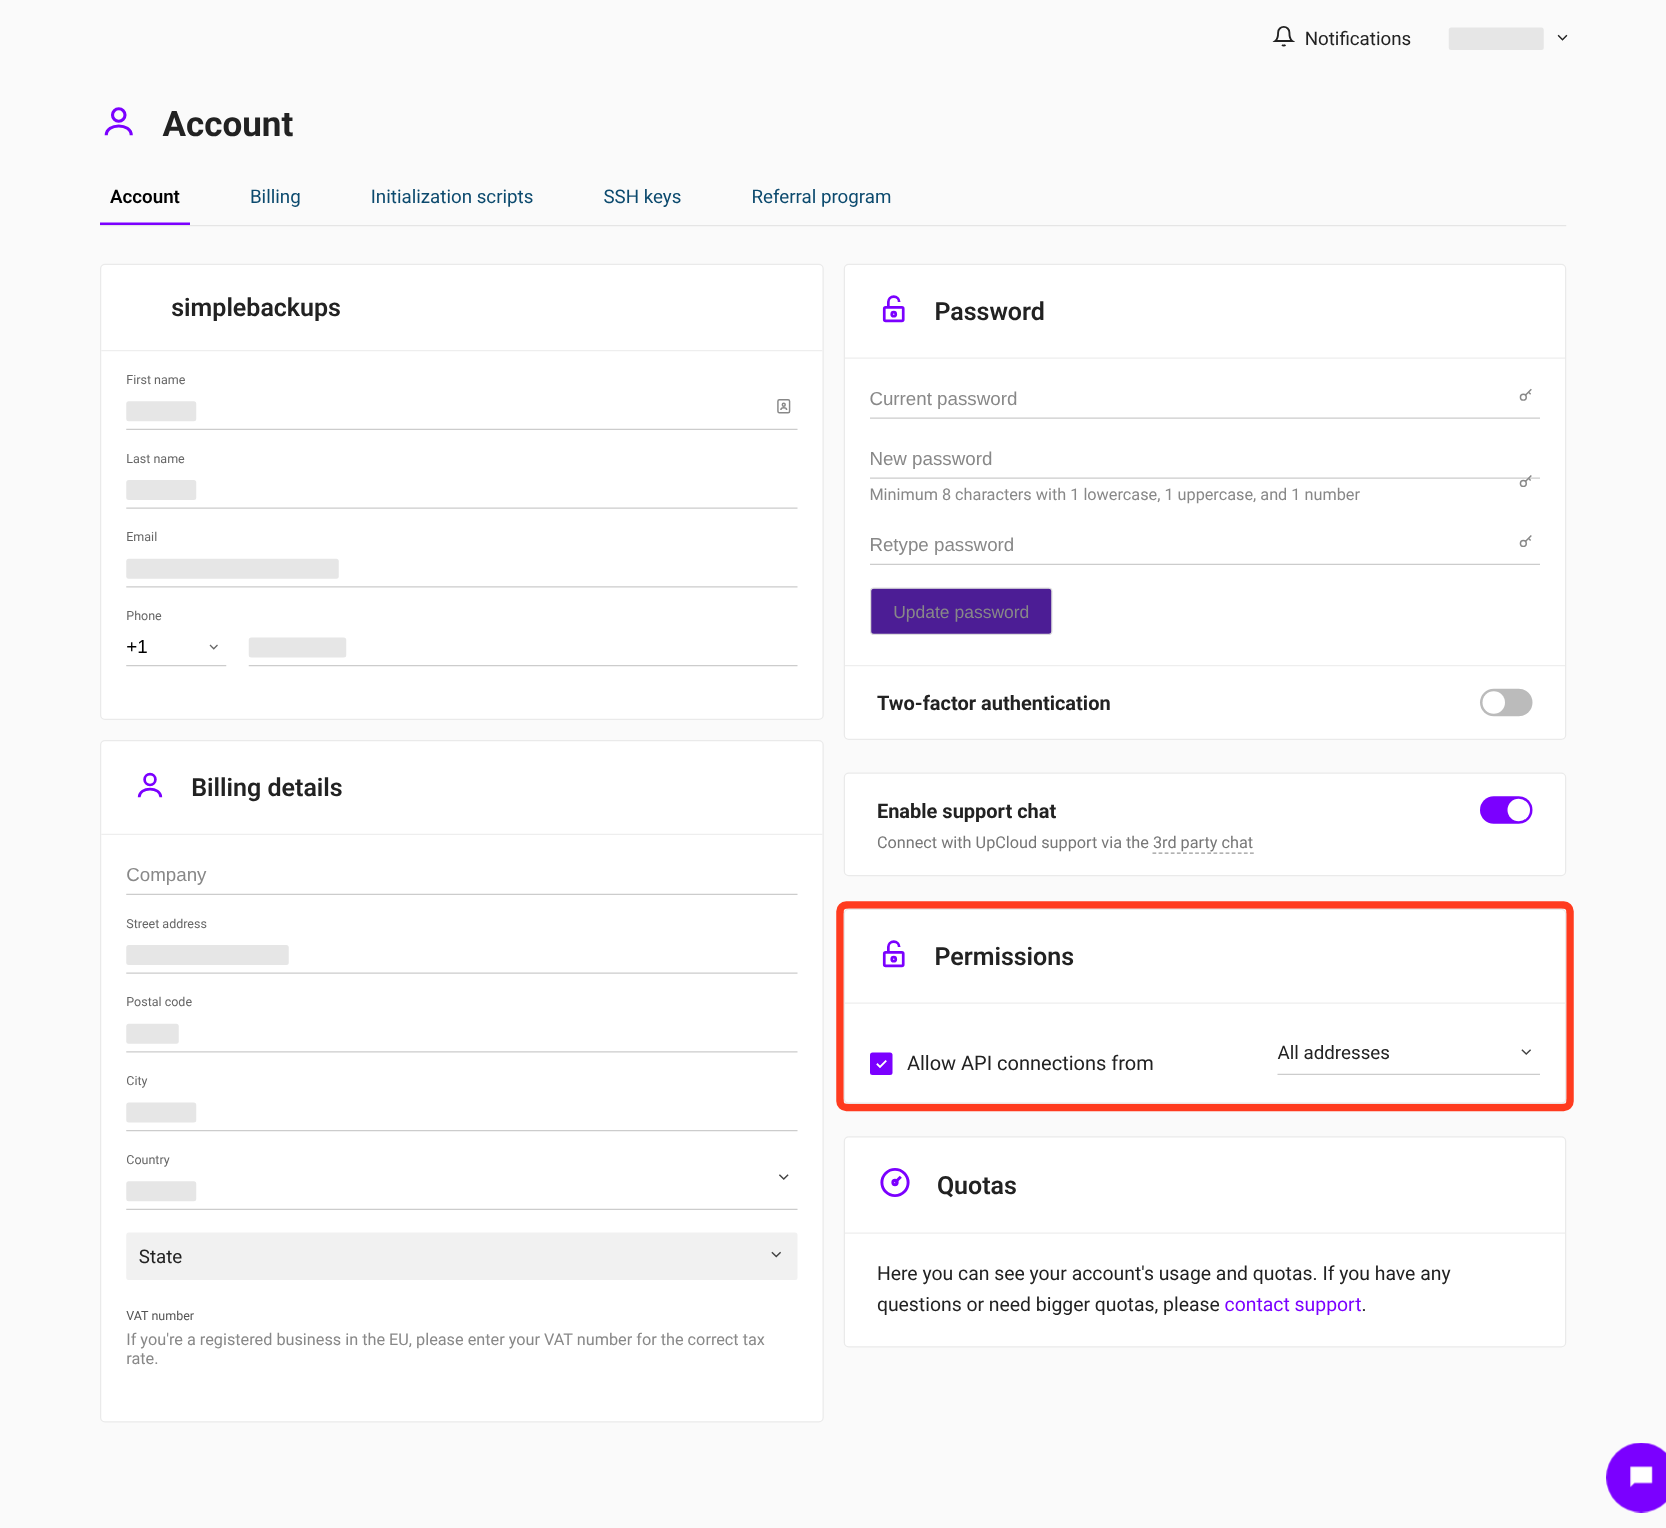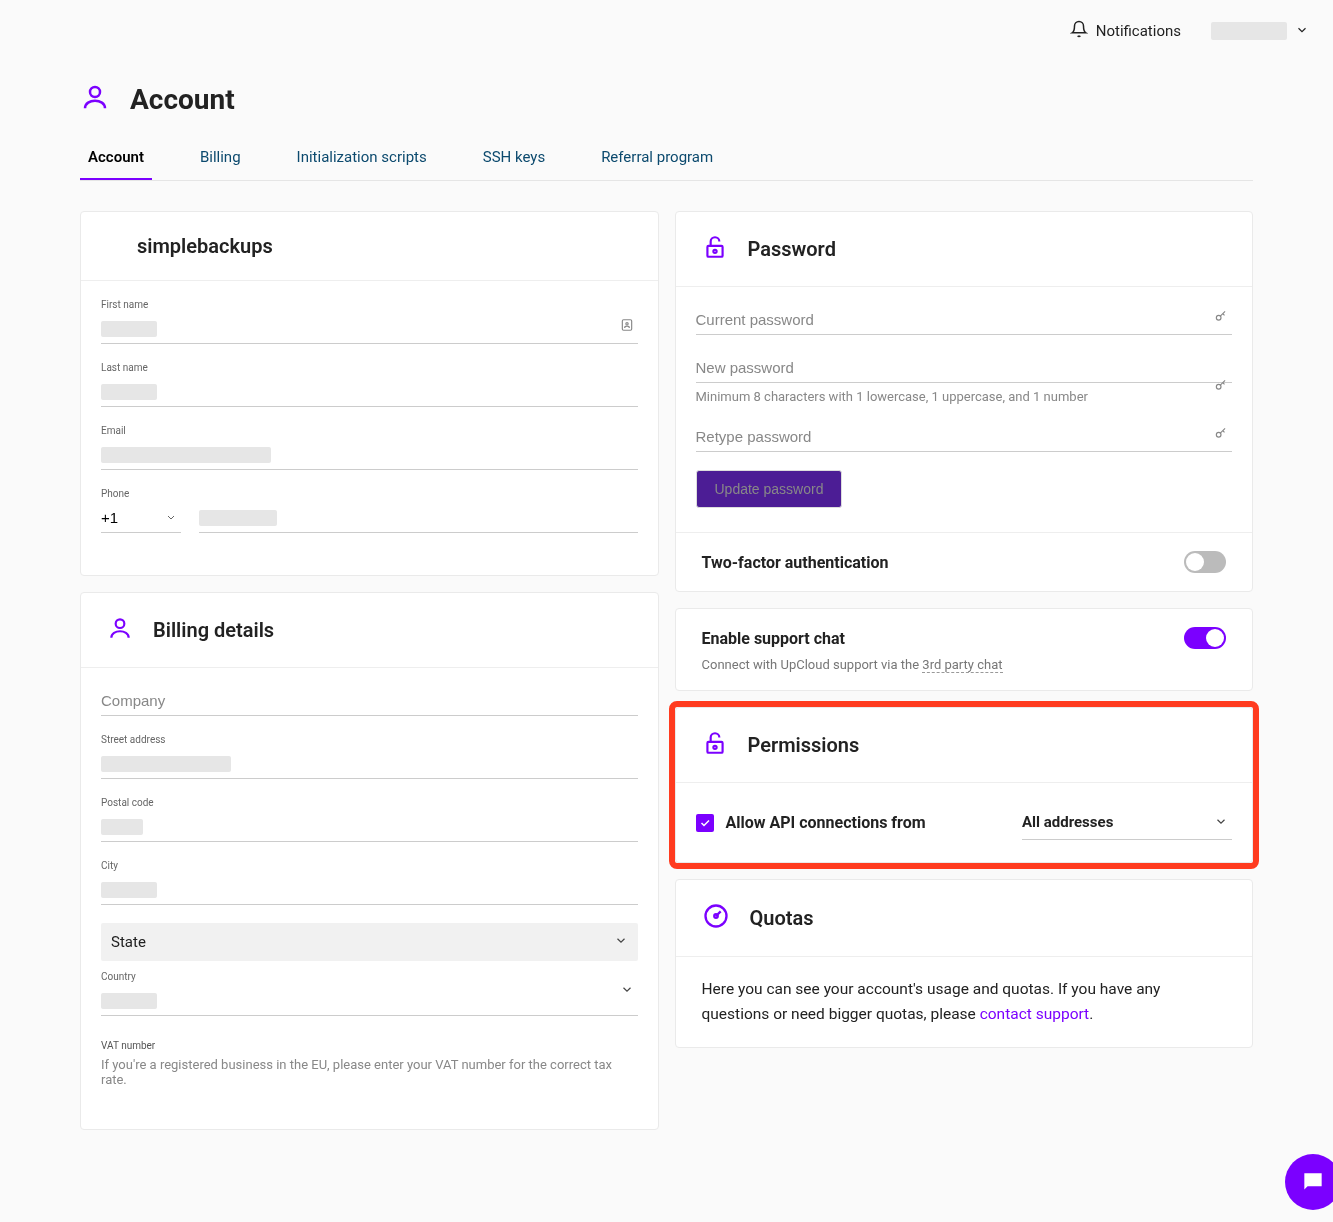--- a/index.html
+++ b/index.html
@@ -1,34 +1,34 @@
 <!DOCTYPE html>
 <html><head>
 <meta charset="utf-8">
 <style>
 * { box-sizing: border-box; margin: 0; padding: 0; }
 body { font-family: -apple-system, BlinkMacSystemFont, "Segoe UI", Roboto, Helvetica, Arial, sans-serif; background: #fafafa; color: #222; width: 1333px; }
-.topbar { display: flex; justify-content: flex-end; align-items: center; padding: 20px 24px 10px; gap: 30px; }
+.topbar { display: flex; justify-content: flex-end; align-items: center; padding: 20px 76px 10px; gap: 30px; }
 .notif { display: flex; align-items: center; gap: 8px; font-size: 15px; cursor: pointer; }
 .userchip { display: flex; align-items: center; gap: 8px; cursor: pointer; }
 .blurbox { background: #e6e6e6; border-radius: 2px; display: inline-block; }
 .page { padding: 0 80px 60px; }
 .pagehead { display: flex; align-items: center; gap: 20px; padding: 30px 0 10px; }
 .pagehead h1 { font-size: 28px; font-weight: 700; }
 .person-icon svg, .lock-icon svg, .gauge-icon svg { stroke: #7b00ff; fill: none; stroke-width: 2; }
 .tabs { display: flex; gap: 40px; border-bottom: 1px solid #e5e5e5; margin-top: 10px; }
 .tab { padding: 12px 8px; font-size: 15px; color: #0c4a6e; cursor: pointer; border-bottom: 2px solid transparent; }
 .tab.active { color: #000; font-weight: 600; border-bottom-color: #7b00ff; }
 .grid { display: grid; grid-template-columns: 1fr 1fr; gap: 16px; margin-top: 30px; align-items: start; }
 .card { background: #fff; border: 1px solid #eaeaea; border-radius: 4px; }
 .card-head { padding: 22px 26px; display: flex; align-items: center; gap: 20px; border-bottom: 1px solid #eee; }
 .card-head h2 { font-size: 20px; font-weight: 600; }
 .card-body { padding: 18px 20px 24px; }
 .col-left { display: flex; flex-direction: column; gap: 16px; }
-.col-right { display: flex; flex-direction: column; gap: 16px; }
+.col-right { display: flex; flex-direction: column; gap: 26px; }
 .field { margin-bottom: 18px; }
 .field-label { font-size: 10px; color: #666; display: block; margin-bottom: 4px; }
 .field-input { width: 100%; border: none; border-bottom: 1px solid #ccc; padding: 6px 0; font-size: 15px; background: transparent; }
 .field-input::placeholder { color: #888; }
 .field-row { display: flex; gap: 18px; }
 .field-row .small { flex: 0 0 80px; }
 .with-icon { position: relative; }
 .trailing { position: absolute; right: 4px; bottom: 8px; color: #888; }
 .helper { font-size: 13px; color: #888; margin-top: 6px; }
 .btn { background: #4c1d95; border: 1px solid #ddd; color: #888; padding: 10px 18px; font-size: 14px; border-radius: 3px; cursor: pointer; }
@@ -40,21 +40,21 @@
 .toggle.off .knob { left: 2px; }
 .toggle.on { background: #7b00ff; }
 .toggle.on .knob { left: 22px; }
 .subtxt { font-size: 13px; color: #777; padding: 0 26px 18px; margin-top: -10px; }
 .subtxt .dotted { border-bottom: 1px dashed #999; margin-top: 40px; }
 .select-like { border: none; border-bottom: 1px solid #ccc; padding: 8px 24px 8px 0; font-size: 15px; width: 100%; position: relative; background: #fff; }
 .select-wrap { position: relative; }
 .select-wrap .chev { position: absolute; right: 4px; top: 50%; transform: translateY(-50%); pointer-events: none; }
 .state-row { background: #f1f1f1; border: none; padding: 10px; font-size: 15px; width: 100%; position: relative; border-radius: 2px; }
 .highlighted { border: 6px solid #ff3b1f; border-radius: 8px; margin: -6px; }
-.perm-row { display: flex; align-items: center; gap: 12px; padding: 22px 20px; font-weight: bold; }
+.perm-row { display: flex; align-items: flex-end; gap: 12px; padding: 22px 20px; }
 .checkbox { width: 18px; height: 18px; background: #7b00ff; border-radius: 2px; display: flex; align-items: center; justify-content: center; }
 .checkbox svg { stroke: #fff; stroke-width: 3; fill: none; }
 .perm-row .select-wrap { flex: 1; max-width: 210px; margin-left: auto; }
 .quotas-text { padding: 20px 26px; font-size: 15.5px; line-height: 1.6; }
 .quotas-text a { color: #7b00ff; text-decoration: none; }
 .chat-bubble { position: fixed; bottom: 12px; right: -8px; width: 56px; height: 56px; background: #7b00ff; border-radius: 50%; display: flex; align-items: center; justify-content: center; }
 </style>
 </head>
 <body>
 
@@ -167,31 +167,31 @@
           <div class="field" style="position:relative;">
             <label class="field-label">Postal code</label>
             <input class="field-input" style="">
             <span class="blurbox" style="width:42px;height:16px;position:absolute;left:0;bottom:7px;"></span>
           </div>
           <div class="field" style="position:relative;">
             <label class="field-label">City</label>
             <input class="field-input" style="">
             <span class="blurbox" style="width:56px;height:16px;position:absolute;left:0;bottom:7px;"></span>
           </div>
-          <div class="field select-wrap" style="margin-bottom:10px;">
-            <div class="state-row"><span>State</span></div>
-            <span class="chev" style="right:10px;"><svg width="14" height="14" viewBox="0 0 24 24" fill="none" stroke="#444" stroke-width="2">
-                  <path d="M6 9l6 6 6-6"></path>
-                </svg></span>
-          </div>
           <div class="field select-wrap" style="position:relative;">
             <label class="field-label">Country</label>
             <input class="field-input" readonly="" style="">
             <span class="blurbox" style="width:56px;height:16px;position:absolute;left:0;bottom:7px;"></span>
             <span class="chev" style="bottom:6px;top:auto;"><svg width="14" height="14" viewBox="0 0 24 24" fill="none" stroke="#444" stroke-width="2">
+                  <path d="M6 9l6 6 6-6"></path>
+                </svg></span>
+          </div>
+          <div class="field select-wrap" style="margin-bottom:10px;">
+            <div class="state-row"><span>State</span></div>
+            <span class="chev" style="right:10px;"><svg width="14" height="14" viewBox="0 0 24 24" fill="none" stroke="#444" stroke-width="2">
                   <path d="M6 9l6 6 6-6"></path>
                 </svg></span>
           </div>
           <div class="field" style="margin-top:24px;">
             <label class="field-label" style="color:#555;">VAT number</label>
             <p class="helper">If you're a registered business in the EU, please enter your VAT number for the correct tax rate.</p>
           </div>
         </div>
       </div>
     </div>

